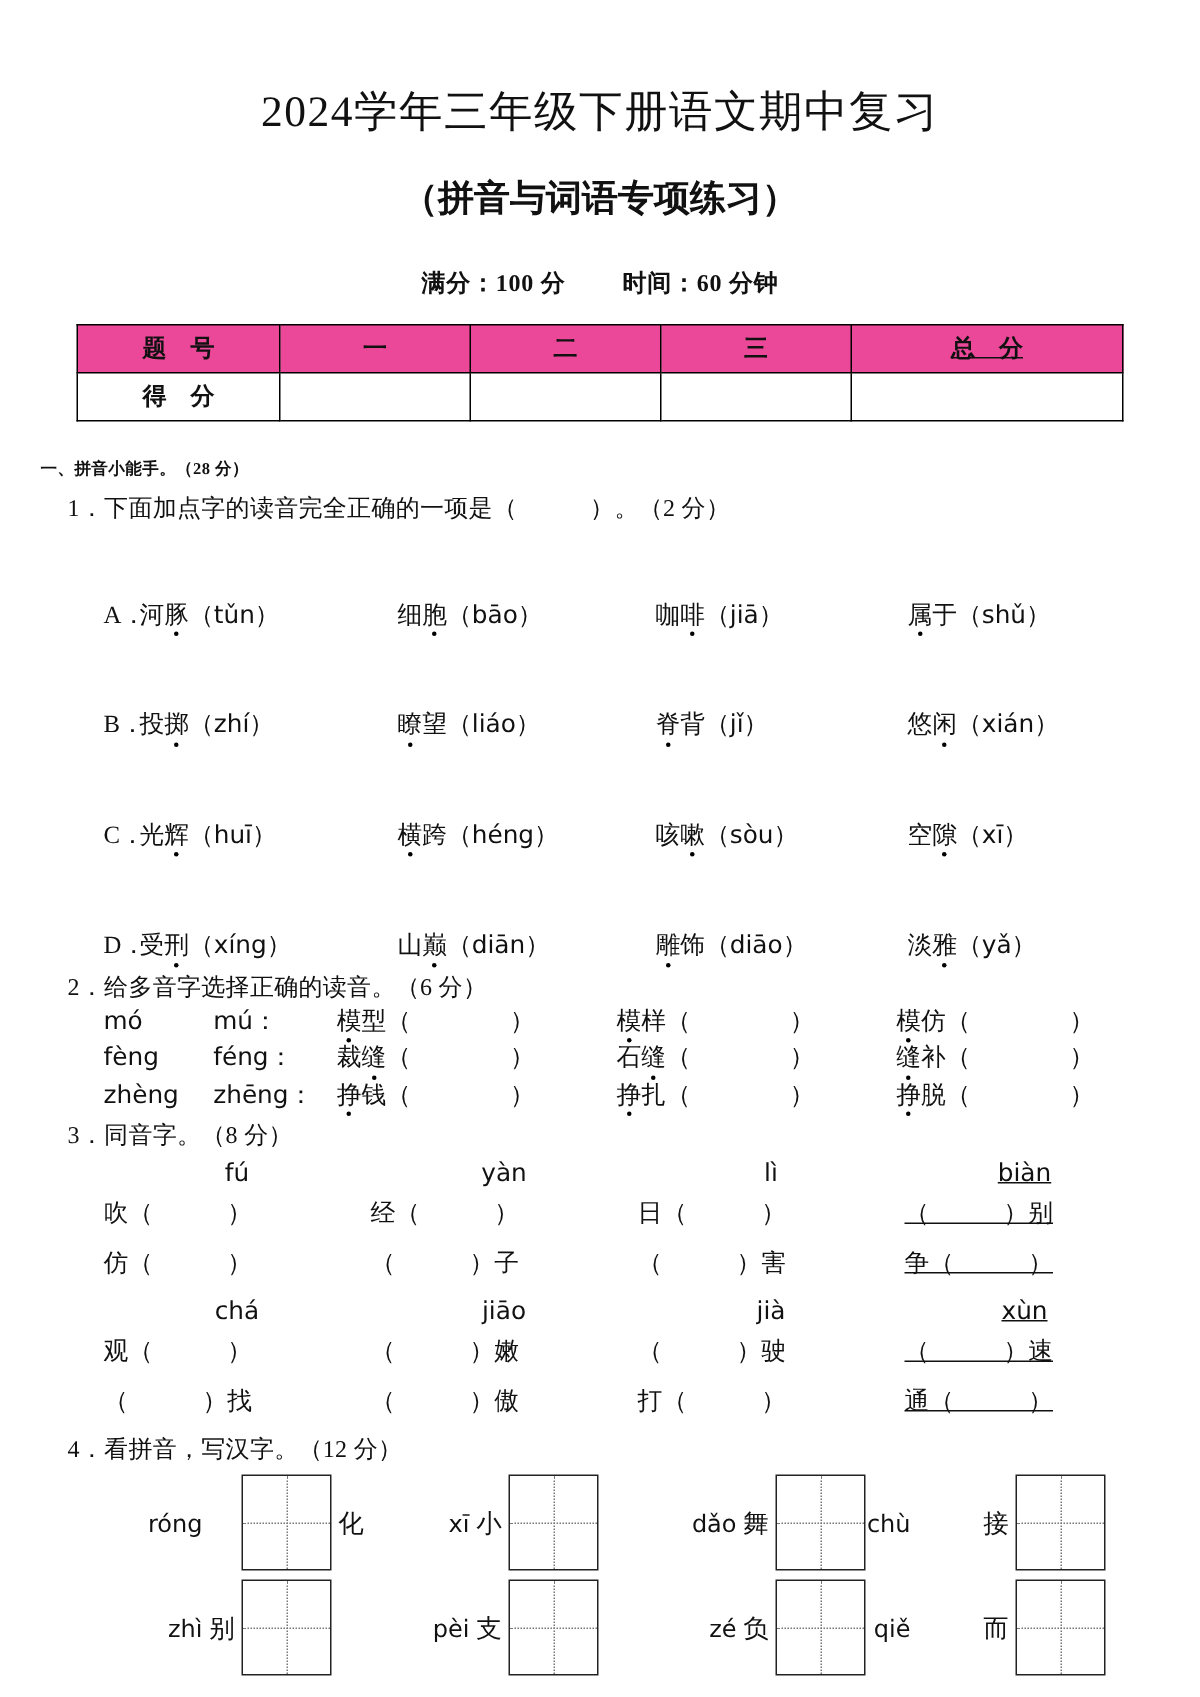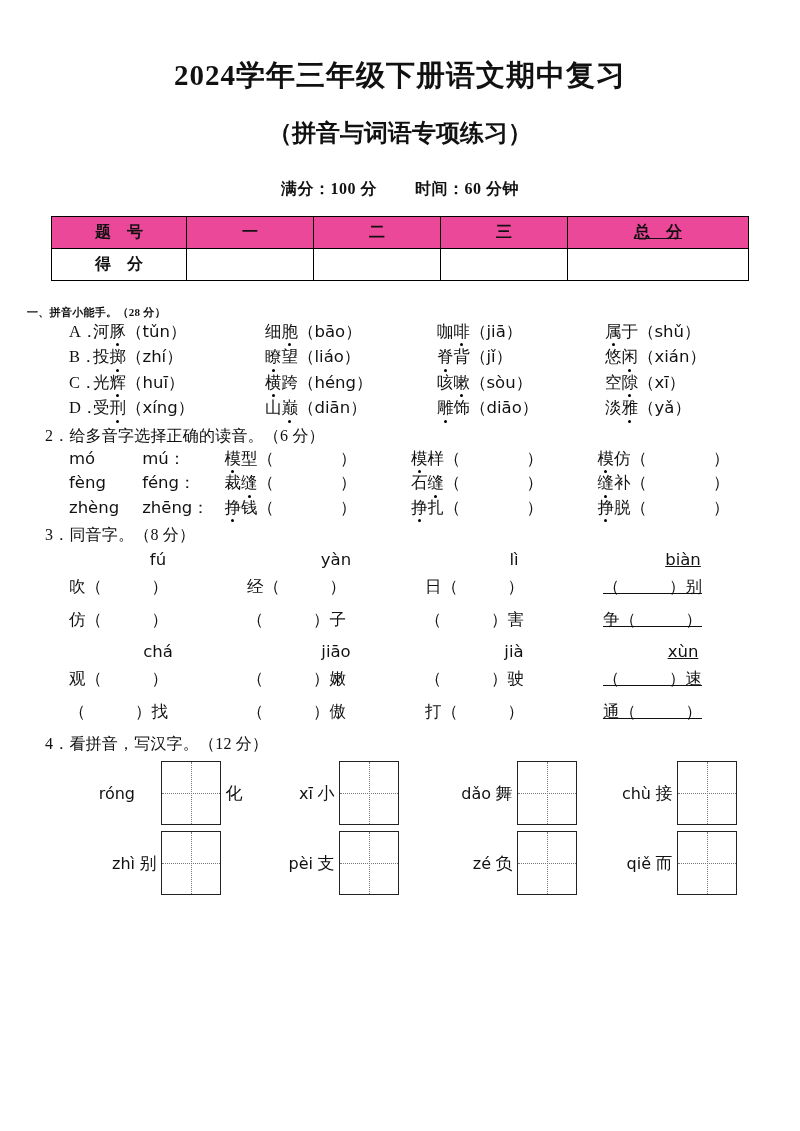--- a/index.html
+++ b/index.html
@@ -20,21 +20,21 @@
     height: 1131px;
     position: relative;
     box-sizing: border-box;
     padding: 0 27px;
   }
 
   
   .title-main {
     text-align: center;
     font-size: 29px;
-    font-weight: bold;
+    font-weight: normal;
     letter-spacing: 1px;
     margin-top: 58px;
     line-height: 1.2;
   }
   .title-sub {
     text-align: center;
     font-size: 24px;
     font-weight: bold;
     margin-top: 26px;
     line-height: 1.2;
@@ -104,21 +104,21 @@
     margin-left: -1.5px;
     border-radius: 50%;
     background: #000;
   }
 
   
   .opt-row { margin-bottom: 9px; }
   .opt-lbl { width: 24px; display: inline-block; }
   .opt-cell { display: inline-block; }
   .c1 { width: 172px; }
-  .c2 { width: 172px; }
+  .c2 { width: 172px; margin-top: 48px; }
   .c3 { width: 168px; }
   .c4 { width: 150px; }
 
   
   .py-a { display: inline-block; width: 80px; }
   .py-b { display: inline-block; width: 90px; }
   .w2   { display: inline-block; width: 204px; }
   .w2b  { display: inline-block; width: 192px; }
 
   
@@ -134,21 +134,21 @@
     display: flex;
     margin-top: 6px;
     margin-bottom: 2px;
   }
   .grid-item {
     width: 178px;
     display: flex;
     align-items: center;
     justify-content: flex-end;
   }
-  .grid-item:last-child { width: 160px; }
+  .grid-item:last-child { width: 160px; gap: 44px; }
   .g-py {
     font-size: 16px;
     height: 21px;
     line-height: 21px;
     font-family: "DejaVu Sans", sans-serif;
   }
   .g-line {
     display: flex;
     align-items: center;
     height: 64px;
@@ -207,20 +207,21 @@
       <td class="c-num"></td>
       <td class="c-num"></td>
       <td class="c-num"></td>
       <td class="c-total"></td>
     </tr>
   </tbody>
     </table>
 
   <div class="sec-head">一、拼音小能手。（28 分）</div>
 
+  <div class="q">1．下面加点字的读音完全正确的一项是（　　　）。（2 分）</div>
   <div class="q-body" id="q1-options">
       <div class="row opt-row">
         <span class="opt-lbl">A．</span>
         <span class="opt-cell c1"><span>河</span><span class="dw">豚</span><span class="pyin">（tǔn）</span></span>
         <span class="opt-cell c2"><span>细</span><span class="dw">胞</span><span class="pyin">（bāo）</span></span>
         <span class="opt-cell c3"><span>咖</span><span class="dw">啡</span><span class="pyin">（jiā）</span></span>
         <span class="opt-cell c4"><span class="dw">属</span><span>于</span><span class="pyin">（shǔ）</span></span>
       </div>
       <div class="row opt-row">
         <span class="opt-lbl">B．</span>

